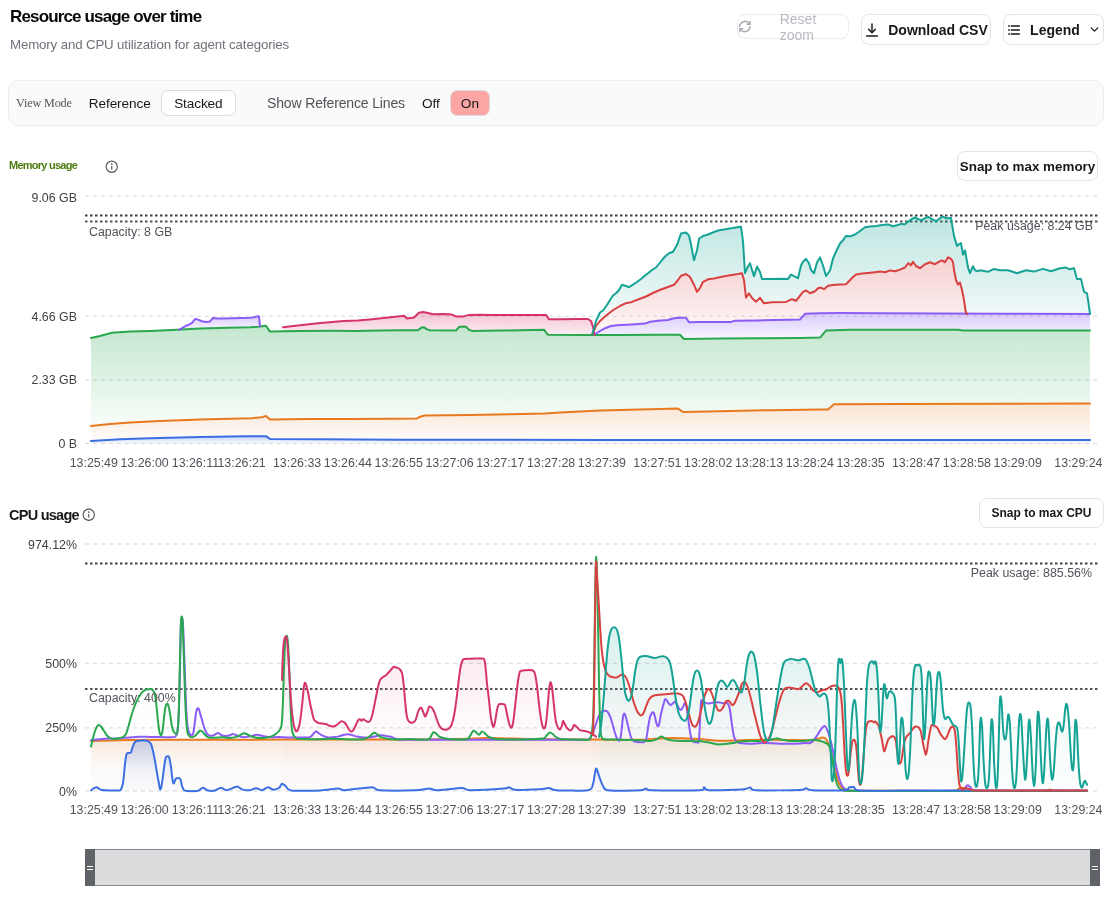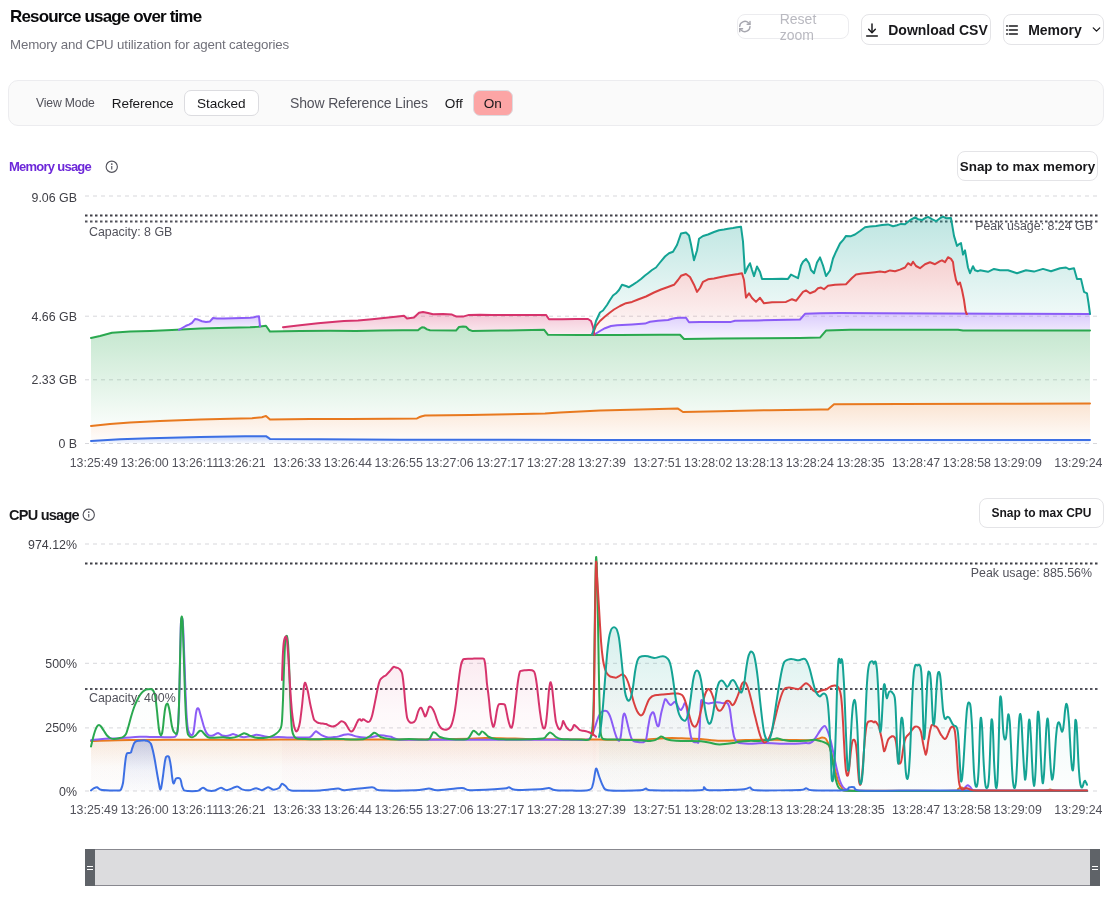--- a/index.html
+++ b/index.html
@@ -195,36 +195,36 @@
 
 <div class="btn" style="left:1003px;top:14px;width:101px;height:31px;">
 <svg width="16" height="16" viewBox="0 0 24 24" fill="none" stroke="#18181b" stroke-width="2.2" stroke-linecap="round" stroke-linejoin="round">
       <path d="M4 6h1"></path>
       <path d="M8 6h12"></path>
       <path d="M4 12h1"></path>
       <path d="M8 12h12"></path>
       <path d="M4 18h1"></path>
       <path d="M8 18h12"></path>
     </svg>
-<span>Memory</span>
+<span>Legend</span>
 <svg width="13" height="13" viewBox="0 0 24 24" fill="none" stroke="#18181b" stroke-width="2.4" stroke-linecap="round" stroke-linejoin="round">
       <path d="M6 9l6 6 6-6"></path>
     </svg>
   </div>
 
 <div class="abs" style="left:8px;top:80px;width:1096px;height:46px;background:#fafafa;border:1px solid #ececef;border-radius:10px;display:flex;align-items:center;">
-<span style="margin-left:27px;font-size:12.2px;color:#52525b;letter-spacing:-0.15px;">View Mode</span>
+<span style="margin-left:7px;font-size:12.2px;color:#52525b;letter-spacing:-0.15px;font-family:Liberation Serif, serif;">View Mode</span>
 <span style="margin-left:17px;font-size:13.6px;color:#18181b;letter-spacing:-0.1px;">Reference</span>
 <span style="margin-left:10px;font-size:13.6px;color:#18181b;letter-spacing:-0.1px;background:#fff;border:1px solid #dcdce0;border-radius:7px;padding:4.5px 12.5px;">Stacked</span>
 <span style="margin-left:31px;font-size:14px;color:#52525b;letter-spacing:-0.15px;">Show Reference Lines</span>
 <span style="margin-left:17px;font-size:13.6px;color:#18181b;">Off</span>
 <span style="margin-left:10px;font-size:13.6px;color:#18181b;background:#fca5a5;border:1px solid #dcdce0;border-radius:7px;padding:4.5px 10px;">On</span>
 </div>
 
-<div class="abs" style="left:9px;top:159px;font-size:13px;font-weight:700;color:#6d28d9;letter-spacing:-0.75px;">Memory usage</div>
+<div class="abs" style="left:9px;top:159px;font-size:11px;font-weight:700;color:#4d7c0f;letter-spacing:-0.75px;">Memory usage</div>
 <svg class="abs" style="left:104.5px;top:160px" width="13.5" height="13.5" viewBox="0 0 24 24" fill="none" stroke="#52525b" stroke-width="2">
     <circle cx="12" cy="12" r="10"></circle>
     <line x1="12" y1="10.5" x2="12" y2="17"></line>
     <circle cx="12" cy="7.2" r="0.6" fill="#52525b"></circle>
   </svg>
 <div class="btn" style="left:957px;top:151px;width:141px;height:30px;font-size:13.4px;">Snap to max memory</div>
 
 <div class="abs" style="left:9px;top:506.5px;font-size:14.5px;font-weight:700;color:#18181b;letter-spacing:-0.75px;">CPU usage</div>
 <svg class="abs" style="left:81.5px;top:507.5px" width="13.5" height="13.5" viewBox="0 0 24 24" fill="none" stroke="#52525b" stroke-width="2">
     <circle cx="12" cy="12" r="10"></circle>

